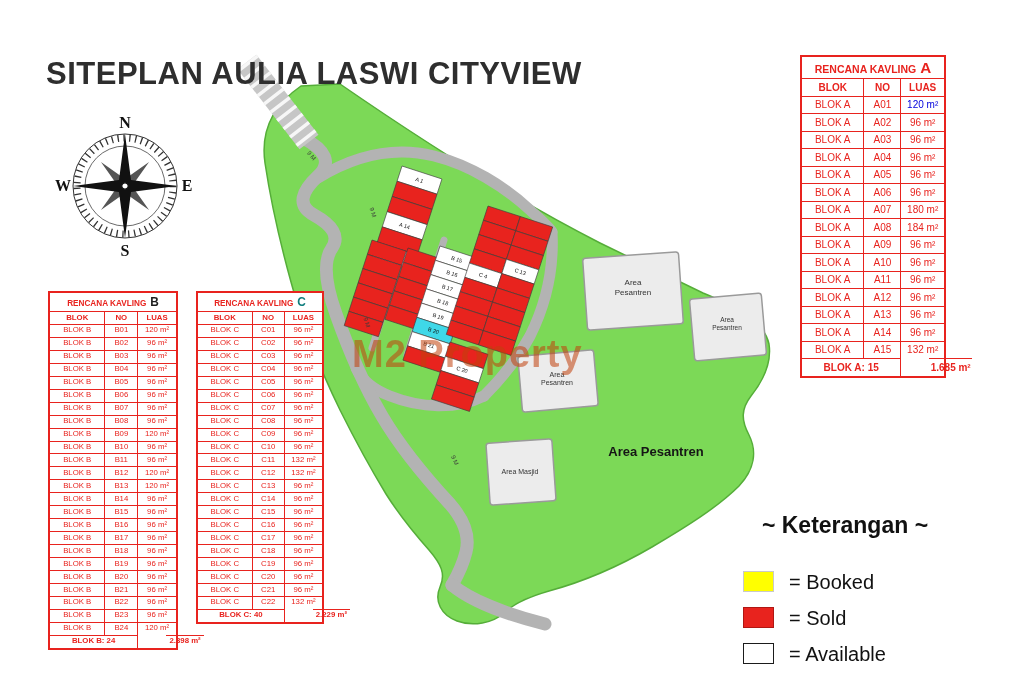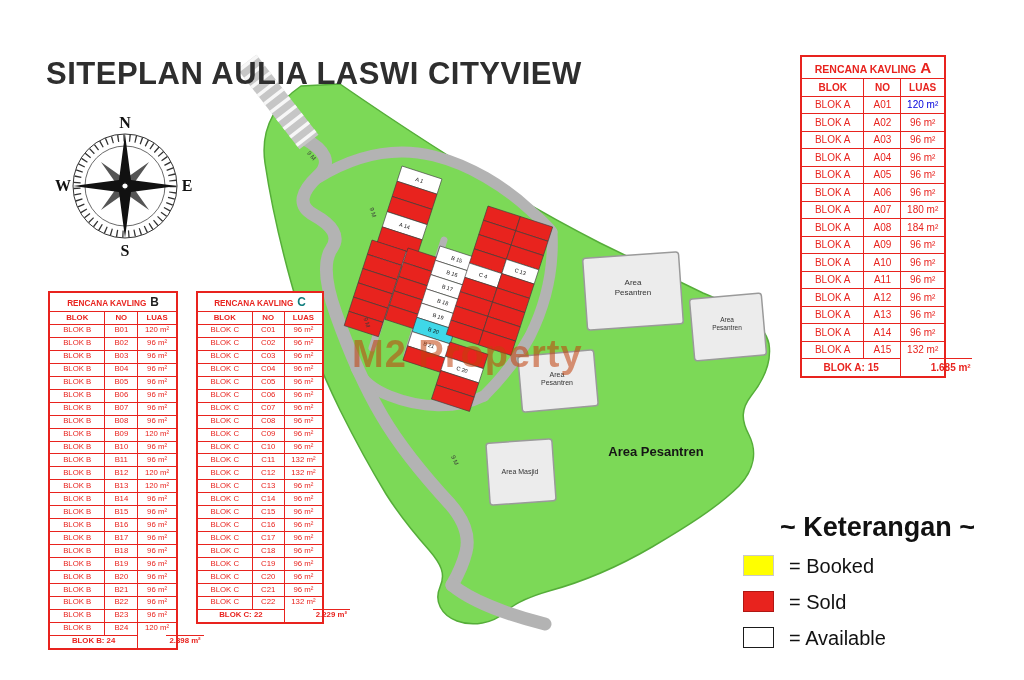--- a/index.html
+++ b/index.html
@@ -21,21 +21,21 @@
   .kv-row{display:grid;grid-template-columns:44% 26% 30%;}
   .kv-row.kv-foot{grid-template-columns:70% 30%;gap:28px;}
   .kv-cell{border-top:1px solid #e8231e;border-right:1px solid #e8231e;text-align:center;
        line-height:1.15;}
   #table-a .kv-cell{padding:2.5px 0;}
   #table-b .kv-cell,#table-c .kv-cell{padding:1.5px 0;}
   .kv-cell:last-child{border-right:0;}
   .kv-head .kv-cell,.kv-foot .kv-cell{font-weight:bold;}
   
   .legend{position:absolute;left:715px;top:512px;width:260px;color:#111;}
-  .legend-title{font-size:27px;font-weight:600;margin-bottom:12px;text-align:right;}
+  .legend-title{font-size:23px;font-weight:600;margin-bottom:32px;text-align:center;}
   .legend-item{display:flex;align-items:flex-start;margin:0 0 13px 28px;}
   .legend-swatch{display:inline-block;width:31px;height:21px;margin-right:15px;
        box-sizing:border-box;}
   .legend-label{font-size:20px;}
 </style>
 </head>
 <body>
 
 <div class="page">
 
@@ -513,21 +513,21 @@
         <div class="kv-cell">BLOK C</div>
         <div class="kv-cell">C21</div>
         <div class="kv-cell">96 m²</div>
       </div>
       <div class="kv-row">
         <div class="kv-cell">BLOK C</div>
         <div class="kv-cell">C22</div>
         <div class="kv-cell">132 m²</div>
       </div>
       <div class="kv-row kv-foot">
-        <div class="kv-cell">BLOK C: 22</div>
+        <div class="kv-cell">BLOK C: 40</div>
         <div class="kv-cell">2.229 m²</div>
       </div>
     </div>
 
   <div class="legend">
     <div class="legend-title">~ Keterangan ~</div>
     <div id="legend-items">
         <div class="legend-item">
           <span class="legend-swatch" style="background: rgb(255, 255, 0); border: 1.5px solid rgb(201, 201, 201);"></span>
           <span class="legend-label">= Booked</span>

